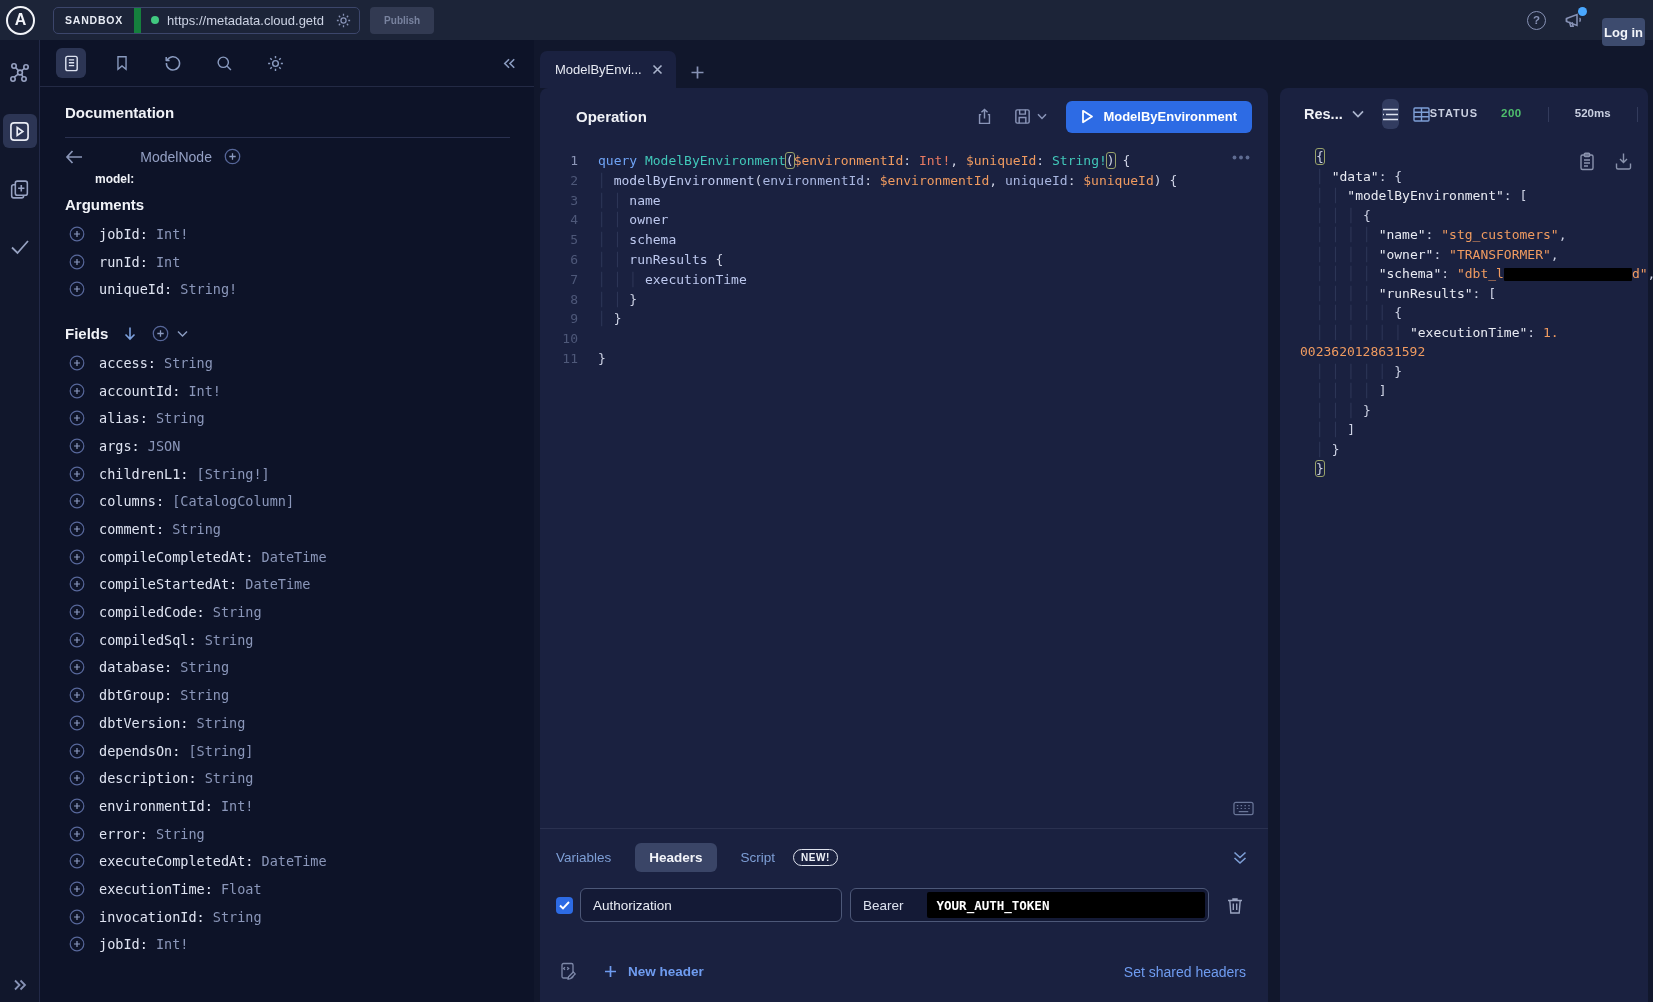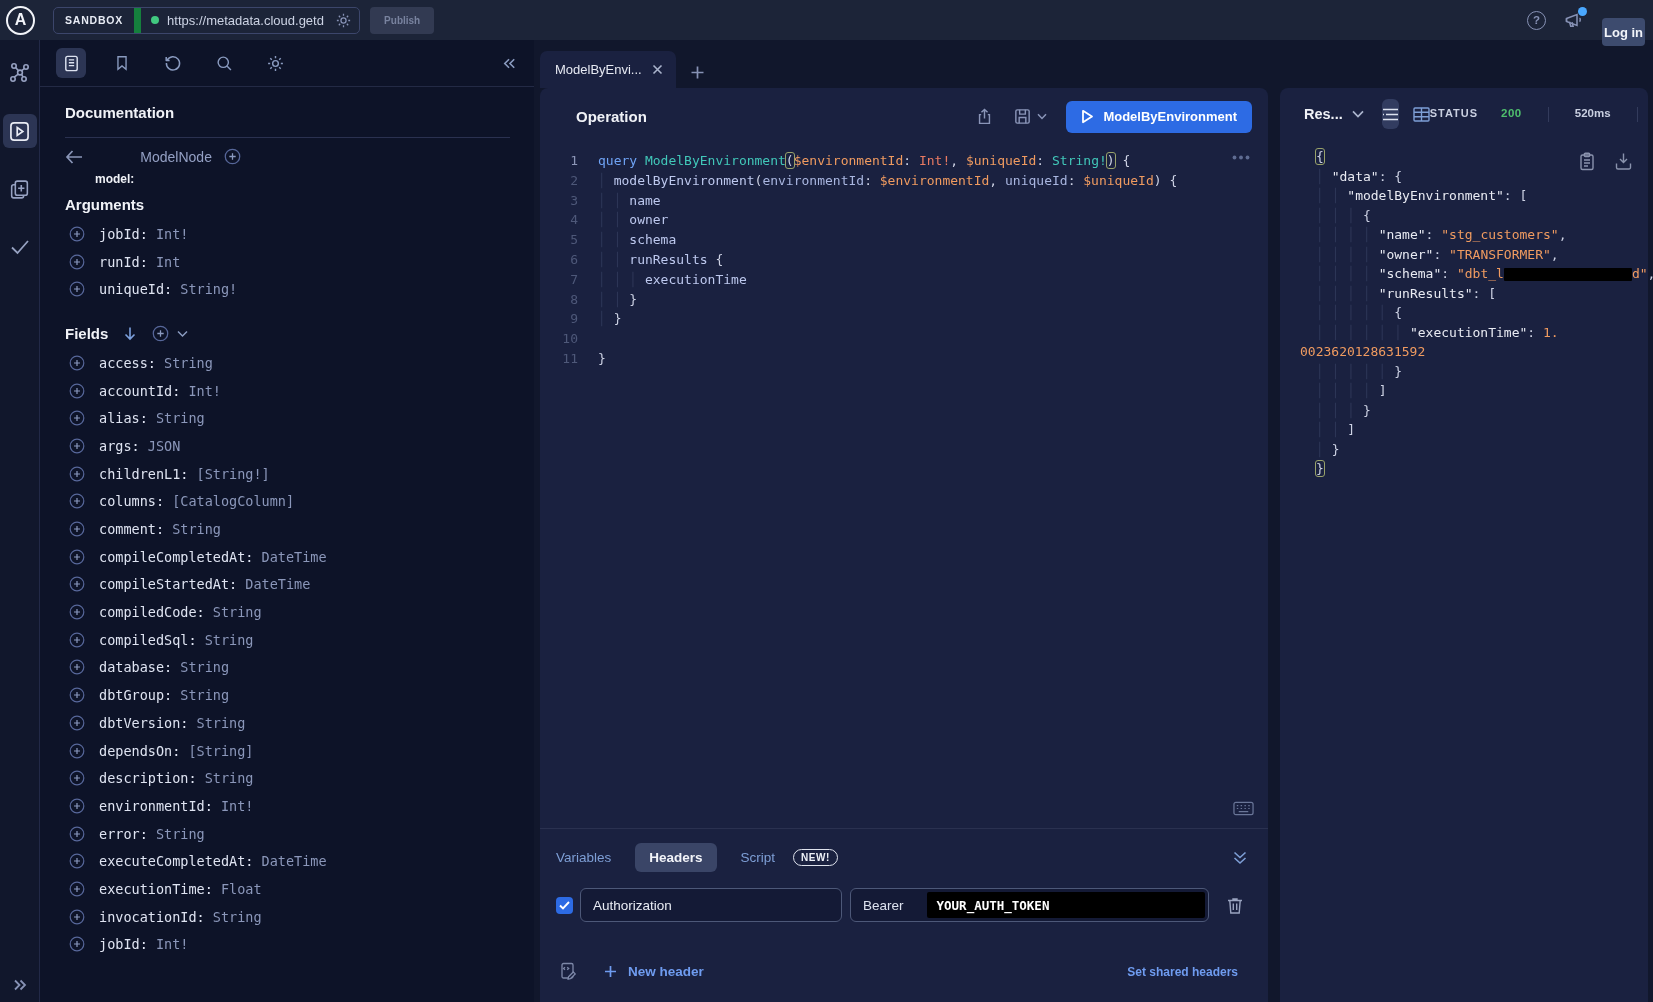--- a/index.html
+++ b/index.html
@@ -107,21 +107,21 @@
   .hdr-val { flex:1; height:34px; margin-left:8px; border:1px solid #4d5878; border-radius:6px;
     background:#141a36; display:flex; align-items:center; padding:0 3px 0 12px; gap:23px; }
   .hdr-val-prefix { font-size:13.5px; color:#dde2ef; flex:none; }
   .token-box { flex:1; height:26px; background:#000; border-radius:2px; display:flex; align-items:center;
     padding:0 10px; font-family:"DejaVu Sans Mono", monospace; font-size:12.5px; font-weight:700; color:#fff; }
   .trash-btn { margin-left:17px; margin-right:8px; color:#9aa4c0; display:flex; cursor:pointer; }
   .foot-bottom { display:flex; align-items:center; margin-top:40px; }
   .doc-pencil { color:#7d88a8; display:flex; margin-left:3px; }
   .new-header { display:flex; align-items:center; gap:11px; margin-left:27px; color:#6f9cf0;
     font-size:13.5px; font-weight:700; cursor:pointer; }
-  .shared-headers { margin-left:auto; margin-right:14px; color:#6f9cf0; font-size:12px; font-weight:700; cursor:pointer; }
+  .shared-headers { margin-left:auto; margin-right:6px; color:#6f9cf0; font-size:14px; font-weight:400; cursor:pointer; }
 
   
   .resp-col { margin-left:12px; width:368px; flex:none; padding-top:48px; display:flex; }
   .resp-panel { background:#1a2140; border-radius:8px 8px 0 0; width:368px; display:flex; flex-direction:column; }
   .resp-header { height:52px; flex:none; display:flex; align-items:center; padding:0 14px 0 24px; }
   .resp-title { font-size:14.5px; font-weight:700; color:#f0f2f7; }
   .resp-title-chev { color:#aab4cc; margin-left:9px; display:flex; cursor:pointer; }
   .fmt-pill { width:32px; height:30px; background:#323c60; border-radius:6px; display:flex; align-items:center;
     justify-content:center; color:#dde3f0; margin-left:18px; cursor:pointer; }
   .table-ic { color:#7e9fd6; margin-left:14px; display:flex; cursor:pointer; }

